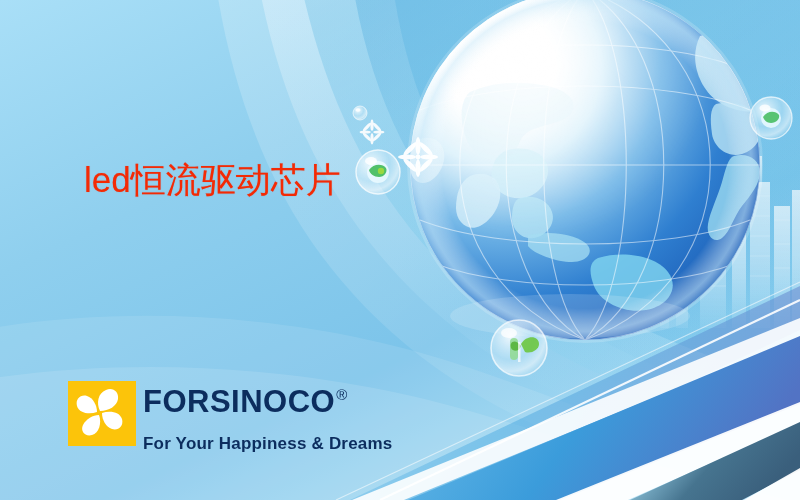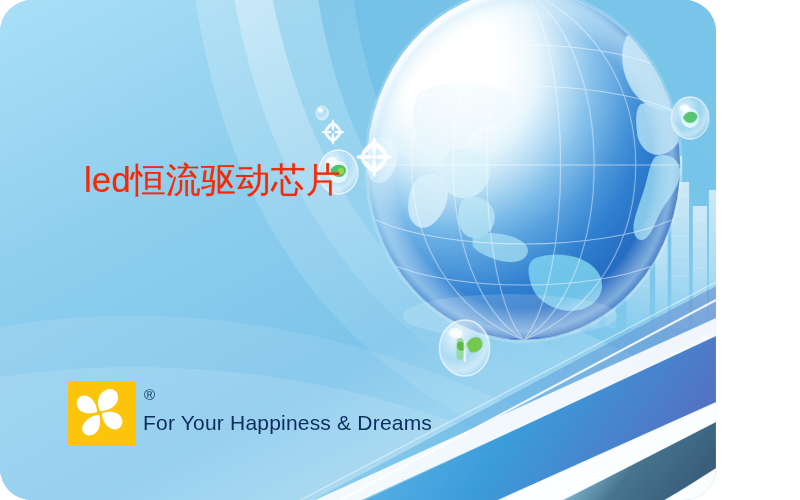--- a/index.html
+++ b/index.html
@@ -7,25 +7,24 @@
     margin: 0;
     padding: 0;
     background: #ffffff;
   }
   body {
     font-family: "Liberation Sans", "DejaVu Sans", sans-serif;
   }
 
   .banner {
     position: relative;
-    width: 716px;
+    width: 800px;
     height: 500px;
     overflow: hidden;
     background: linear-gradient(160deg, #a3dcf6 0%, #8ecdee 30%, #7fc5ea 60%, #a7dcf4 100%);
-    border-radius: 32px;
   }
 
   .layer {
     position: absolute;
     inset: 0;
     width: 100%;
     height: 100%;
   }
 
   
@@ -88,26 +87,27 @@
     align-items: flex-start;
   }
   .logo-word .reg {
     font-size: 15px;
     line-height: 1;
     margin-left: 1px;
     margin-top: 1px;
     font-weight: normal;
   }
   .logo-tagline {
-    font-size: 21px;
+    font-size: 17px;
     color: #0c2d5e;
     letter-spacing: 0.2px;
     line-height: 1;
-    margin-top: 10px;
+    margin-top: 18px;
     white-space: nowrap;
+    font-weight: bold;
   }
 </style>
 </head>
 <body>
 
 <div class="banner">
 
   <svg class="layer" viewBox="0 0 800 500" preserveAspectRatio="none" xmlns="http://www.w3.org/2000/svg">
     <defs>
       <linearGradient id="bgGrad" x1="0" y1="0" x2="0.75" y2="1">
@@ -368,19 +368,20 @@
         <g fill="#ffffff">
           <path d="M32,30 C28,22 30,12 38,9 C45,6 51,11 50,18 C49,25 41,30 32,30 Z"></path>
           <path d="M34,32 C42,29 52,31 54,38 C56,45 50,50 44,48 C38,46 34,39 34,32 Z"></path>
           <path d="M31,34 C34,42 31,52 24,54 C17,56 12,50 15,44 C18,38 25,34 31,34 Z"></path>
           <path d="M29,31 C21,34 11,32 9,25 C7,18 13,13 19,15 C25,17 29,24 29,31 Z"></path>
         </g>
       </svg>
     </div>
     <div class="logo-text">
       <div class="logo-word">
+        <span>FORSINOCO</span>
         <span class="reg">®</span>
       </div>
       <div class="logo-tagline">For Your Happiness &amp; Dreams</div>
     </div>
   </div>
 
 </div>
 
 </body></html>

